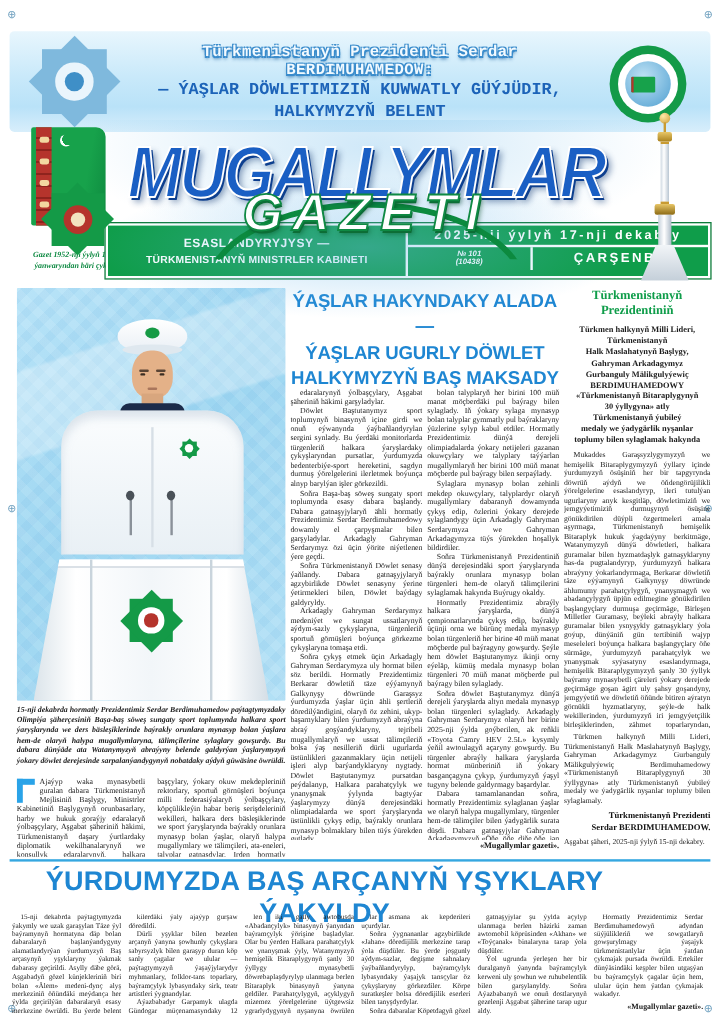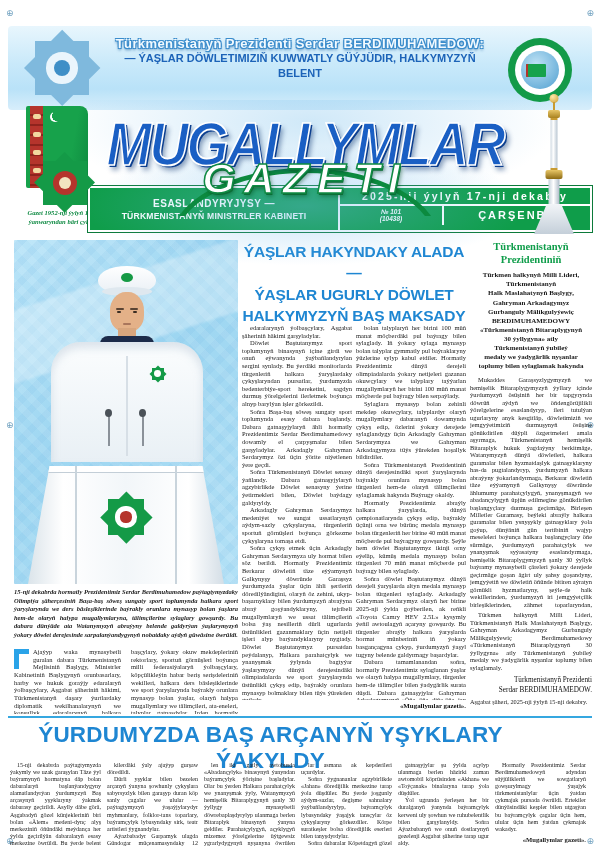--- a/index.html
+++ b/index.html
@@ -10,24 +10,24 @@
   
   .reg { position:absolute; font-size:9px; color:#6fa0bf; font-family:"DejaVu Sans", sans-serif; }
 
   
   .top-band { position:absolute; left:8px; right:8px; top:26px; height:84px;
     background:linear-gradient(180deg,#e8f6fd 0%,#c9e9fa 45%,#b9e2f8 75%,#d8eefb 100%); border-radius:4px; }
   .mast-wash { position:absolute; left:60px; right:40px; top:100px; height:110px;
     background:radial-gradient(ellipse at 50% 20%, rgba(150,205,240,.45), rgba(255,255,255,0) 70%); }
 
   
-  .quote-wrap { position:absolute; left:104px; width:392px; top:36px; text-align:center; font-family:Liberation Sans, sans-serif; }
+  .quote-wrap { position:absolute; left:104px; width:392px; top:36px; text-align:center; font-family:Liberation Mono, monospace; }
   .quote-attr { font-size:13px; font-weight:bold; color:#f2faff; letter-spacing:.4px;
     text-shadow:-1px -1px 0 #3a8ccc,1px -1px 0 #3a8ccc,-1px 1px 0 #3a8ccc,1px 1px 0 #3a8ccc,0 2px 3px #2a6faa; }
-  .quote-line { font-size:11px; font-weight:bold; color:#1c63b8; line-height:1.35; }
+  .quote-line { font-size:14px; font-weight:bold; color:#1c63b8; line-height:1.35; }
   .slogan { position:absolute; left:268px; width:252px; top:99px; text-align:center;
     font-family:"Liberation Serif", serif; font-weight:bold; font-size:12.5px; color:#0d2f6e; }
 
   
   .masthead { position:absolute; left:95px; top:120px; width:420px; text-align:center; z-index:3; }
   .mast-wave { position:absolute; left:-15px; top:26px; width:450px; height:120px; border-radius:50%;
     background:radial-gradient(ellipse, rgba(110,185,235,.40), rgba(255,255,255,0) 70%); z-index:0; }
   .mast-title { position:relative; z-index:2; font-family:"Liberation Sans", sans-serif; font-weight:bold; font-style:italic;
     font-size:54px; line-height:.92; letter-spacing:-2px; color:#1a5fc4; -webkit-text-stroke:1.5px #ffffff;
     text-shadow:2px 2px 0 #0d3f8f, 4px 4px 5px rgba(10,50,110,.45); transform:scaleY(1.12); }
@@ -119,21 +119,21 @@
   .art-sig { position:absolute; left:356px; top:702px; width:110px; text-align:right; font-weight:bold; font-size:6.9px; color:#111; }
 
   
   .decree { position:absolute; left:470px; top:240px; width:122px; }
   .dc-title { text-align:center; font-weight:bold; color:#0f9d4a; font-size:10.5px; line-height:1.25; }
   .dc-title .big { font-size:14px; letter-spacing:1.5px; margin-top:1px; }
   .dc-dedic { margin-top:5px; }
   .dc-dedic p { margin:0; text-indent:0; text-align:center; font-weight:bold; font-size:7px; line-height:1.3; color:#1a1a1a; }
   .dc-body { margin-top:5px; height:232px; overflow:hidden; font-size:6.4px; line-height:1.17; text-align:justify; color:#1a1a1a; }
   .dc-karar { margin-top:3px; font-size:6.4px; line-height:1.17; text-align:justify; text-indent:8px; color:#1a1a1a; }
-  .dc-sig { margin-top:5px; text-align:right; font-weight:normal; font-size:7.2px; line-height:1.3; color:#111; }
+  .dc-sig { margin-top:5px; text-align:right; font-weight:bold; font-size:7.2px; line-height:1.3; color:#111; }
   .dc-date { margin-top:3px; font-size:6.3px; text-align:left; color:#222; }
 
   .hdivider { position:absolute; left:8px; right:8px; top:716px; height:2px; background:#35a7e0; }
 
   .bot-headline { position:absolute; left:0; top:722px; width:541px; text-align:center; font-family:"Liberation Sans", sans-serif;
     font-weight:bold; font-size:22.5px; color:#1e86d2; letter-spacing:.2px; }
   .botcol { position:absolute; top:762px; width:91px; height:84px; overflow:hidden; font-size:6px; line-height:1.18; text-align:justify; color:#1a1a1a; }
   .botcol .para { text-indent:7px; }
   .bot-sig { text-align:right; font-weight:bold; font-size:6.6px; margin-top:3px; }
 </style>

